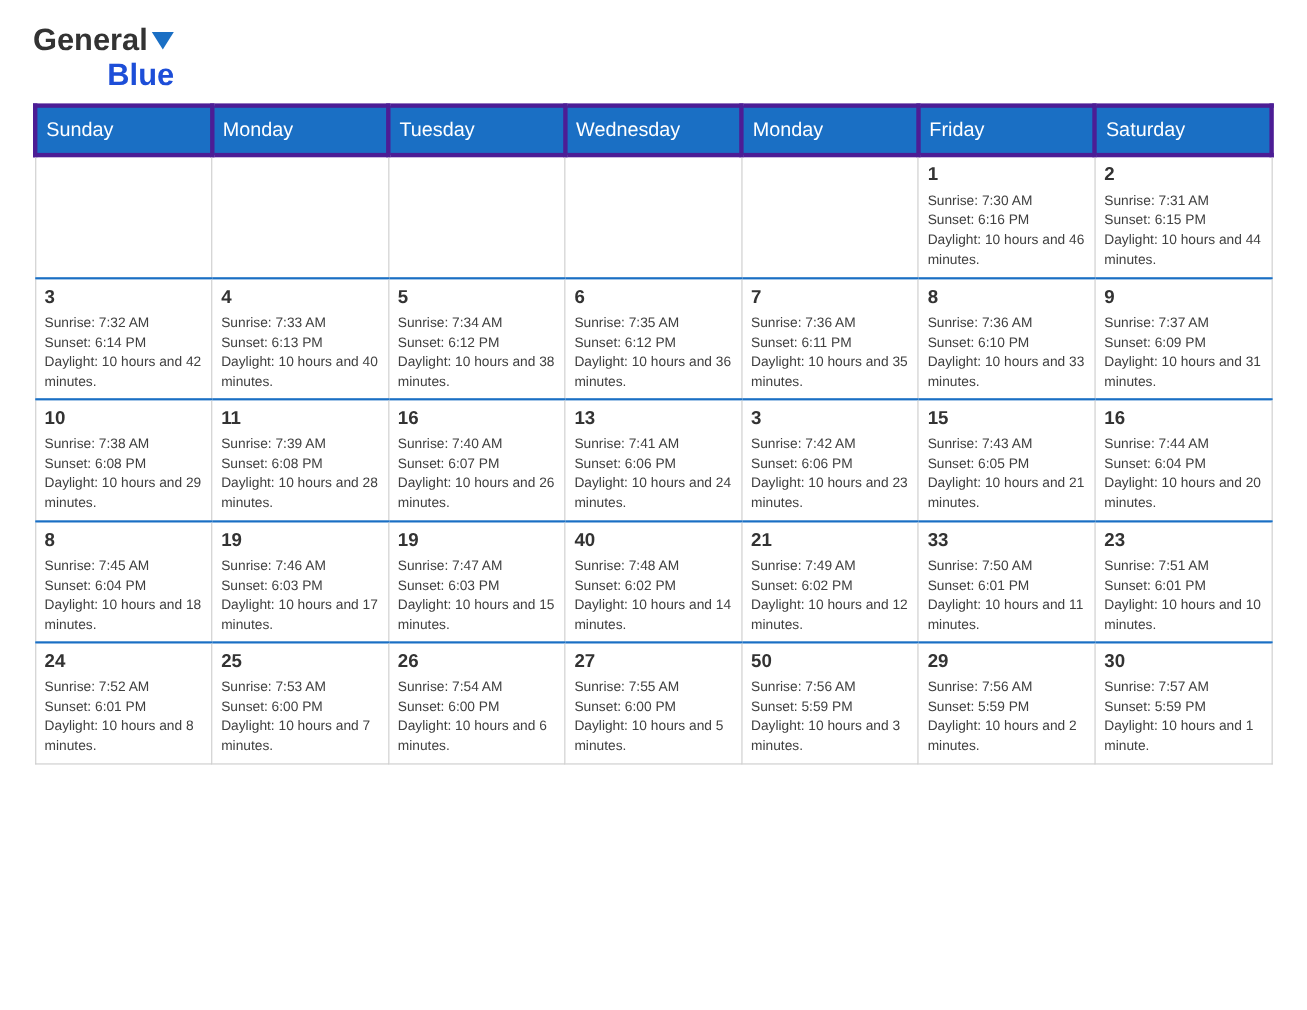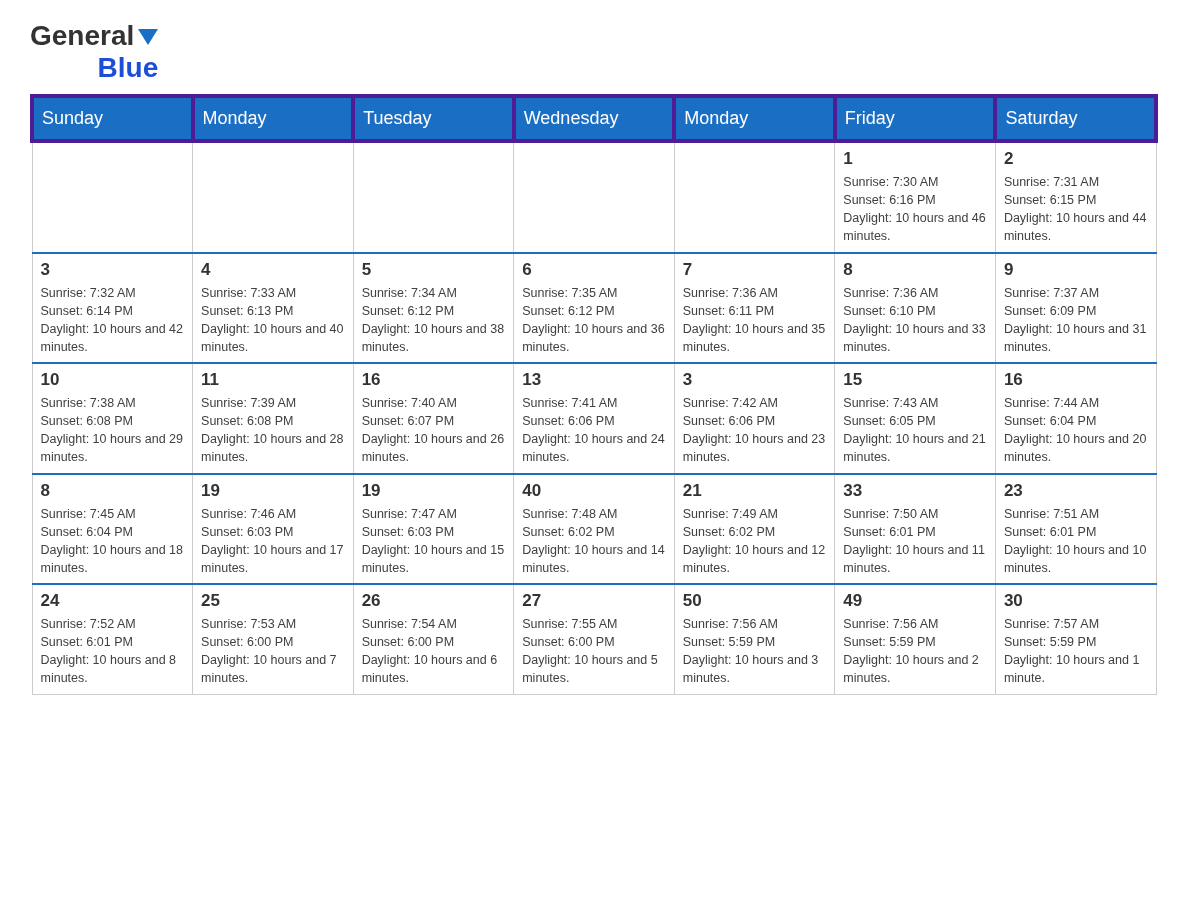--- a/index.html
+++ b/index.html
@@ -294,21 +294,21 @@
           </div>
         </td>
         <td>
           <div class="cell-inner">
             <div class="day-num">50</div>
             <div class="day-info">Sunrise: 7:56 AM<br>Sunset: 5:59 PM<br>Daylight: 10 hours and 3 minutes.</div>
           </div>
         </td>
         <td>
           <div class="cell-inner">
-            <div class="day-num">49</div>
+            <div class="day-num">29</div>
             <div class="day-info">Sunrise: 7:56 AM<br>Sunset: 5:59 PM<br>Daylight: 10 hours and 2 minutes.</div>
           </div>
         </td>
         <td>
           <div class="cell-inner">
             <div class="day-num">30</div>
             <div class="day-info">Sunrise: 7:57 AM<br>Sunset: 5:59 PM<br>Daylight: 10 hours and 1 minute.</div>
           </div>
         </td>
       </tr>

